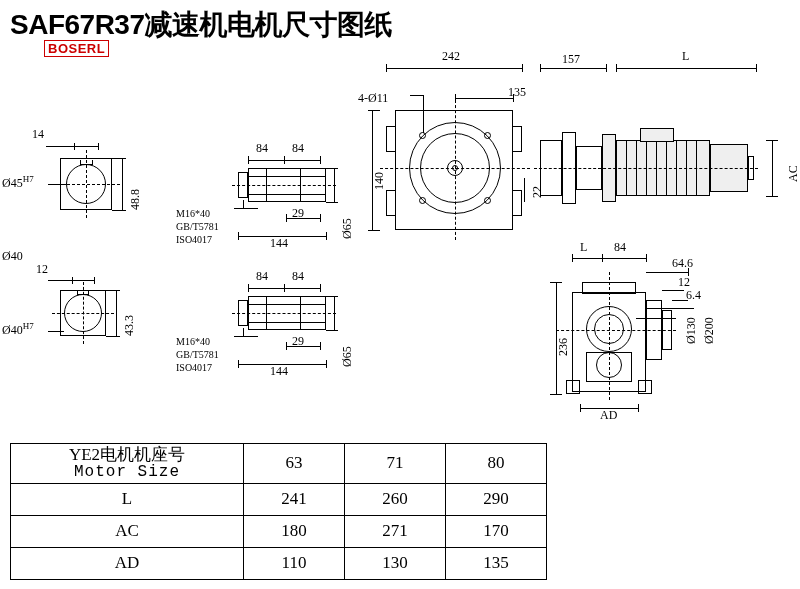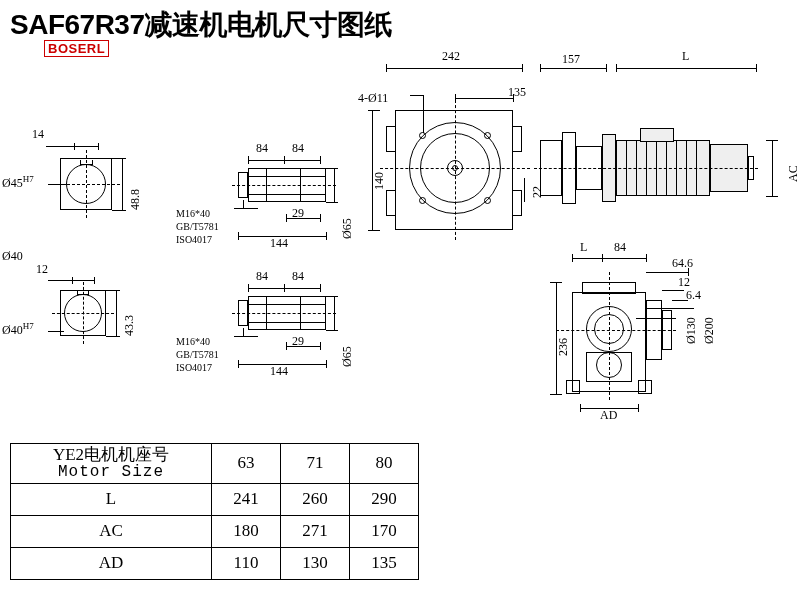--- a/index.html
+++ b/index.html
@@ -51,21 +51,21 @@
 
   
   #spec-table{
     position:absolute;left:10px;top:443px;
     border-collapse:collapse;
     font-size:17px;
   }
   #spec-table td{
     border:1px solid #000;
     text-align:center;
-    padding:2px 0;
+    padding:2px 16px;
     height:27px;
   }
   #spec-table td.lbl{width:200px;font-size:17px;}
   #spec-table td.val{width:68px;}
   #spec-table td.hdr2{line-height:1.05;font-size:17px;}
   .mono{font-family:"Liberation Mono", monospace;letter-spacing:1px;font-size:16px;}
 </style>
 </head>
 <body>
 

